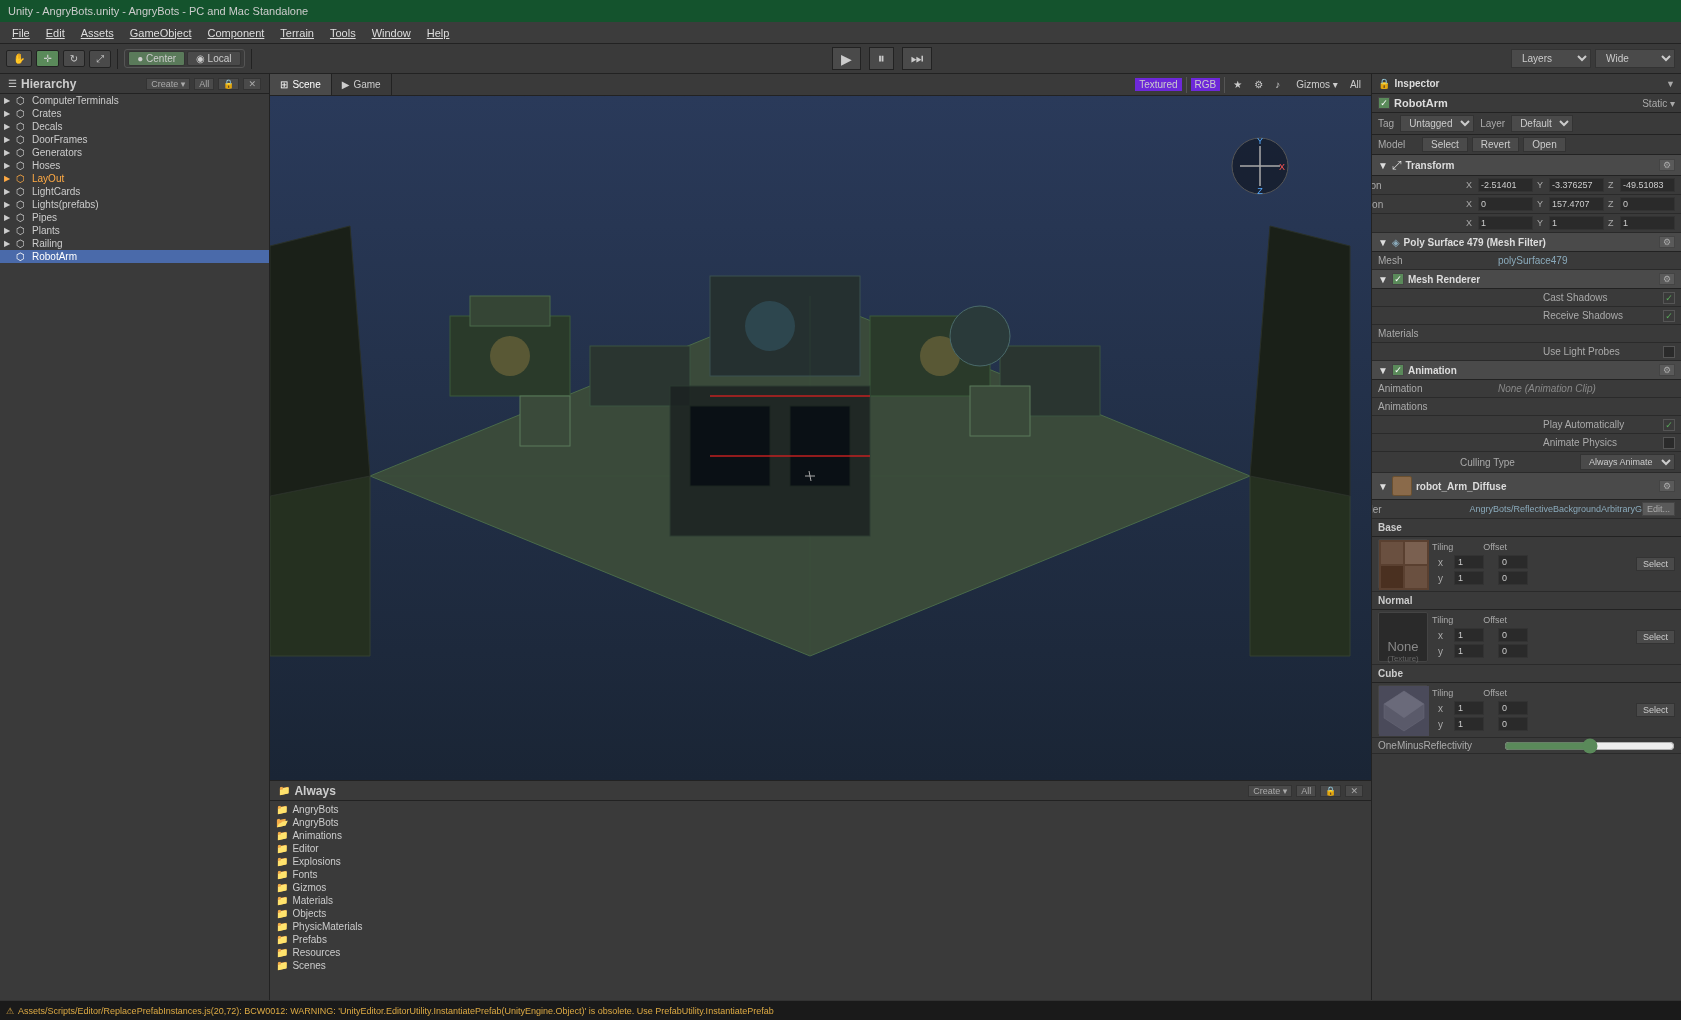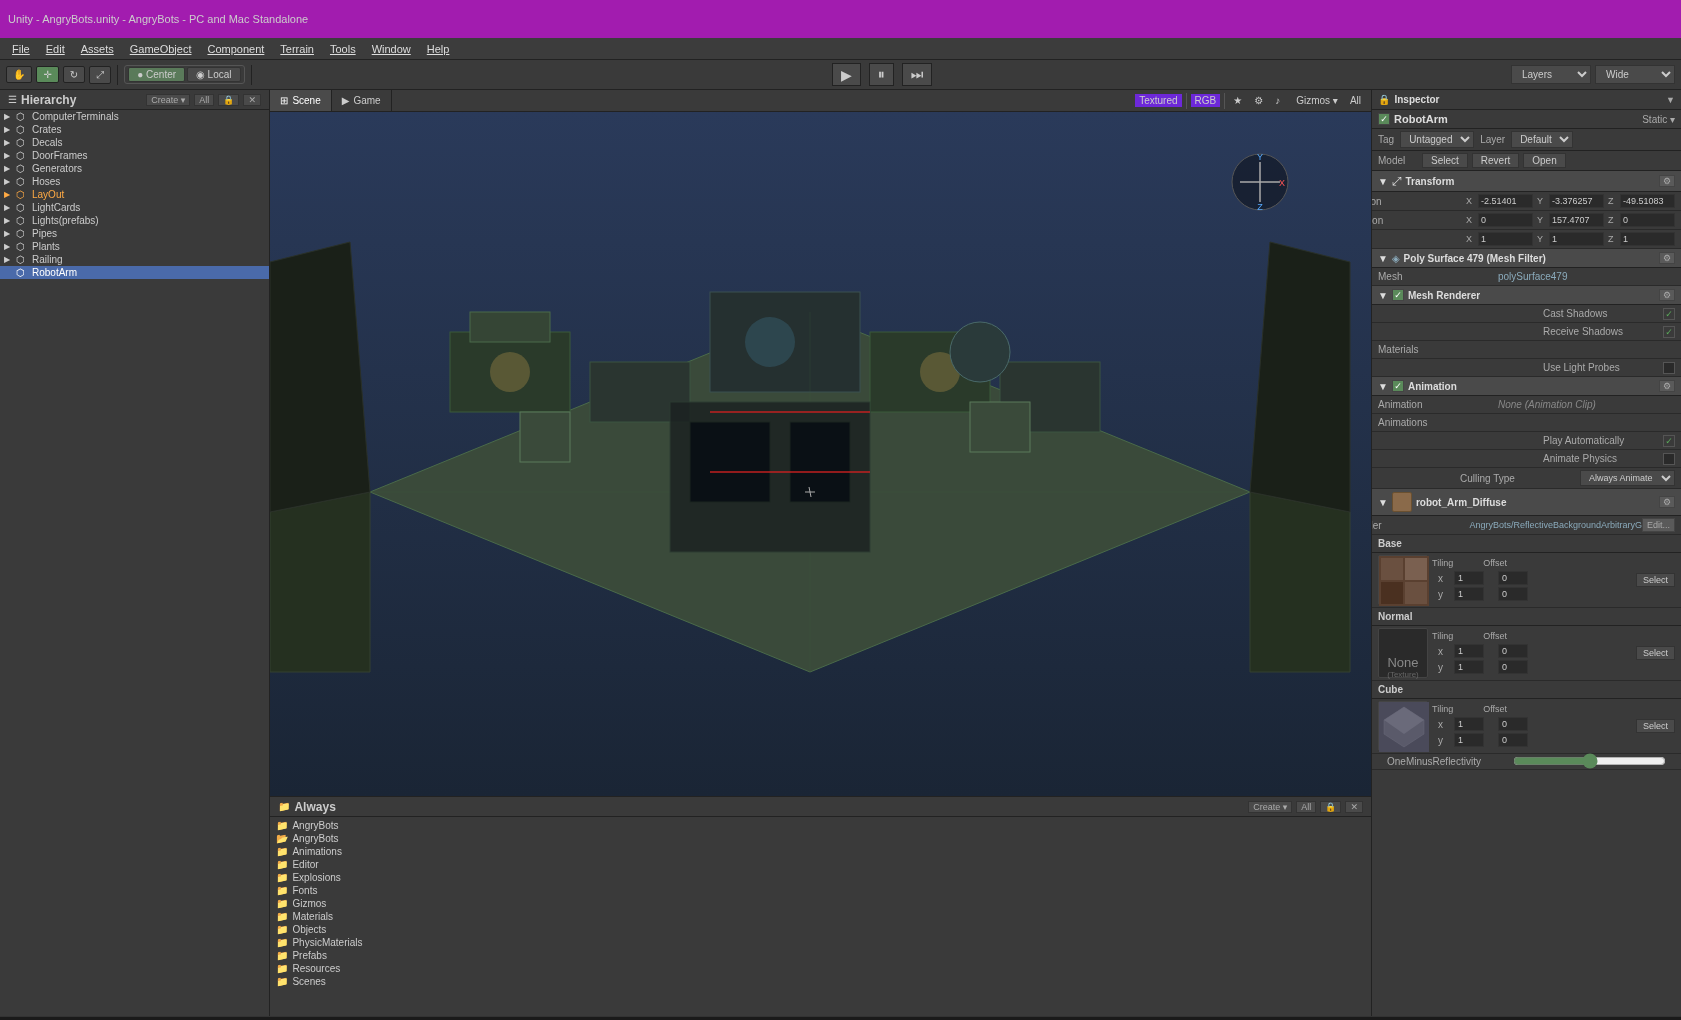--- a/index.html
+++ b/index.html
@@ -8,22 +8,22 @@
       height: 1020px;
       background: #3c3c3c;
       font-family: Arial, sans-serif;
       font-size: 11px;
       color: #ddd;
       overflow: hidden;
     }
 
     
     #title-bar {
-      height: 38px;
-      background: #a21caf;
+      height: 22px;
+      background: #14532d;
       display: flex;
       align-items: center;
       padding: 8px 8px;
       color: #ccc;
       font-size: 11px;
     }
 
     
     #menu-bar {
       height: 22px;
@@ -394,22 +394,22 @@
 
     .inspector-scroll {
       overflow-y: auto;
       flex: 1;
     }
 
     .none-text { color: #888; font-style: italic; }
 
     .slider-row {
       display: flex;
-      align-items: flex-start;
-      padding: 2px 15px;
+      align-items: flex-end;
+      padding: 2px 6px;
       gap: 6px;
       border-bottom: 1px solid #2a2a2a;
     }
     .prop-slider {
       flex: 1;
       height: 10px;
       accent-color: #5a8a5a;
     }
 
     
@@ -1053,13 +1053,14 @@
         <span class="prop-label">OneMinusReflectivity</span>
         <input type="range" class="prop-slider" value="50" min="0" max="100" style="">
       </div>
 
     </div>
   </div>
 </div>
 
 <div id="status-bar">
   <span class="status-icon status-warning">⚠</span>
+  <span class="status-warning">Assets/Scripts/Editor/ReplacePrefabInstances.js(20,72): BCW0012: WARNING: 'UnityEditor.EditorUtility.InstantiatePrefab(UnityEngine.Object)' is obsolete. Use PrefabUtility.InstantiatePrefab</span>
 </div>
 
 </body></html>

